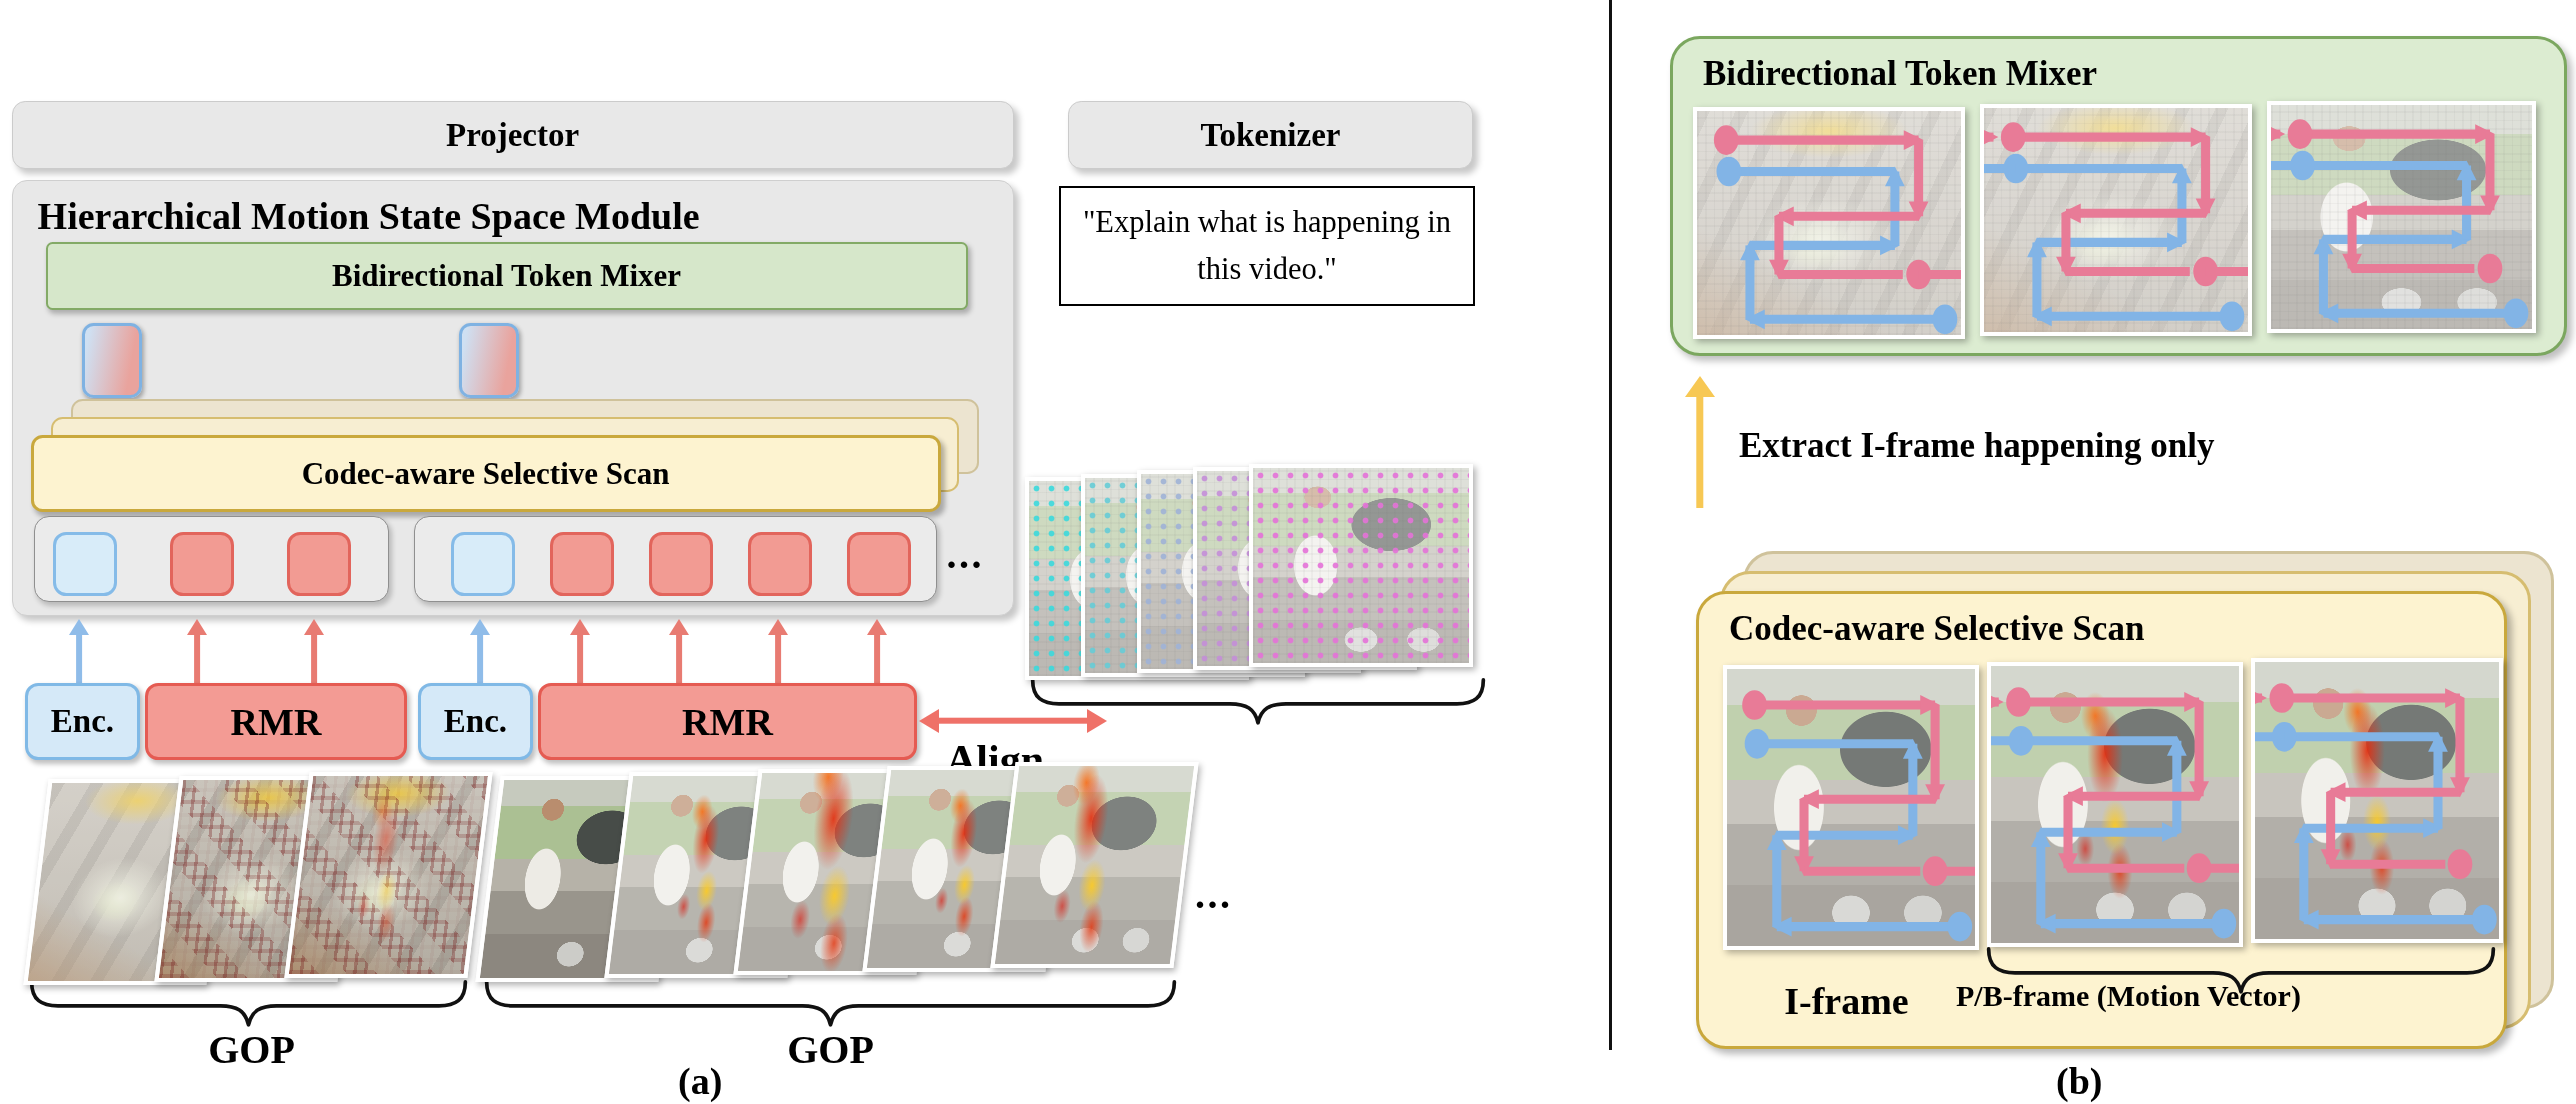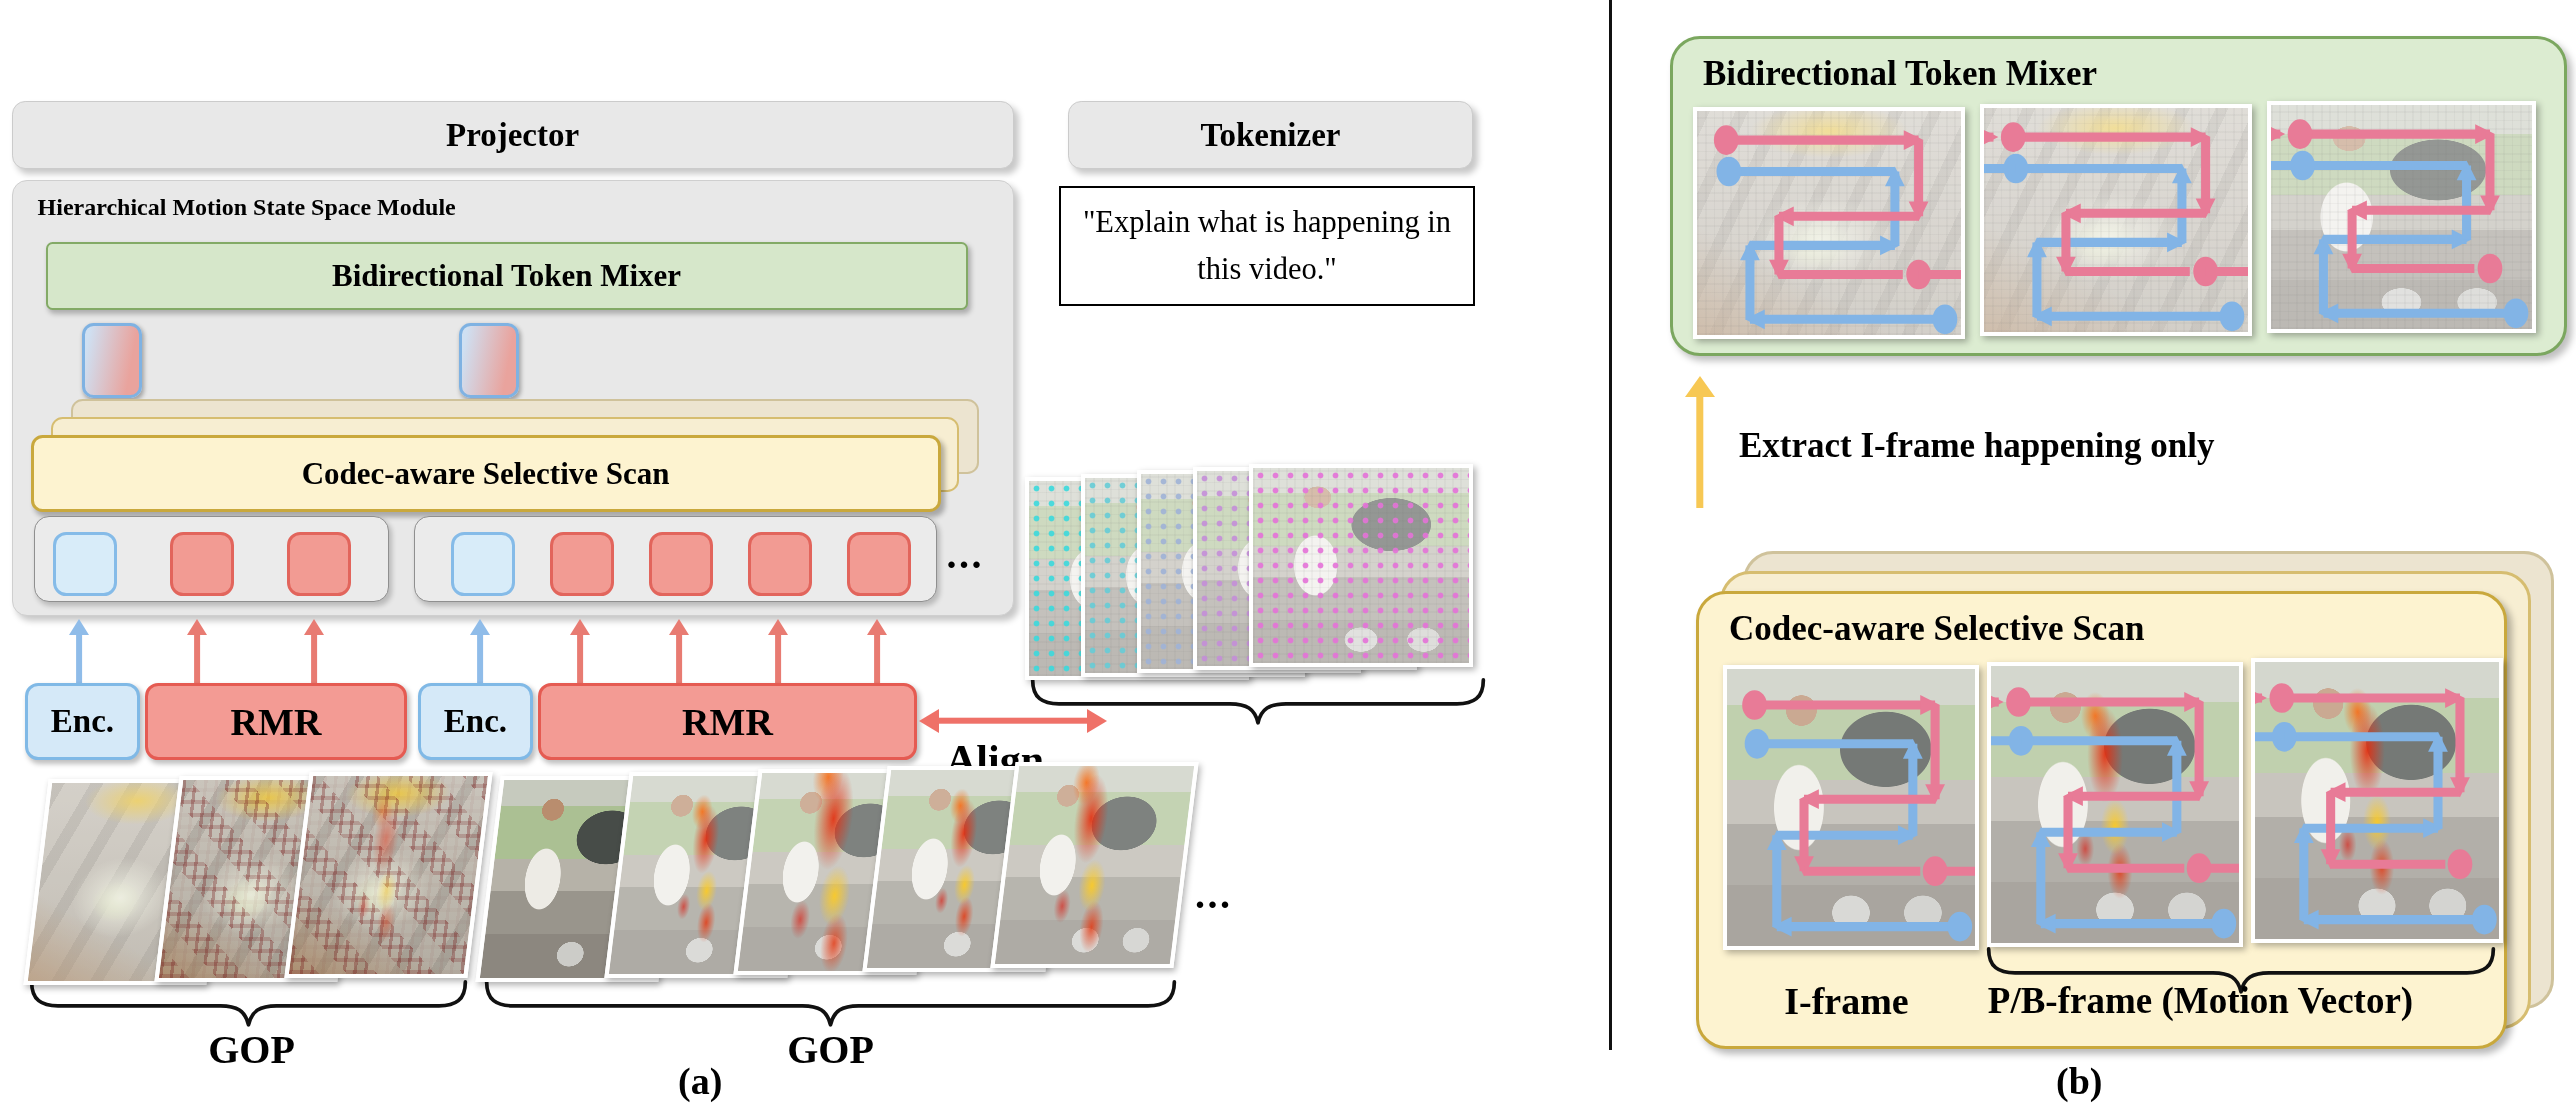--- a/index.html
+++ b/index.html
@@ -4,21 +4,21 @@
 <style>
   html,body{margin:0;padding:0;background:#fff;}
   #stage{position:relative;width:2576px;height:1104px;background:#fff;overflow:hidden;
          font-family:"Liberation Serif","DejaVu Serif",serif;color:#000;}
   
   .gbox{position:absolute;background:#e8e8e8;border:1.7px solid #cbcbcb;border-radius:13.2px;
         box-shadow:4.1px 5px 6.6px rgba(0,0,0,.22);display:flex;align-items:center;justify-content:center;
         font-weight:bold;font-size:33px;}
   .module{position:absolute;background:#e8e8e8;border:1.7px solid #cfcfcf;border-radius:15px;
         box-shadow:4.1px 5px 6.6px rgba(0,0,0,.22);}
-  .module-title{position:absolute;left:25px;top:13.2px;font-weight:bold;font-size:24px;}
+  .module-title{position:absolute;left:25px;top:13.2px;font-weight:bold;font-size:38px;}
   .green-bar{position:absolute;background:#d6e7ca;border:2.5px solid #83aa66;border-radius:6.6px;
         box-shadow:2.5px 3.3px 5px rgba(0,0,0,.25);display:flex;align-items:center;justify-content:center;
         font-weight:bold;font-size:31px;}
   .ybar{position:absolute;border-radius:11.6px;height:71px;width:904px;}
   .ybar.back2{background:#ece4d0;border:2.5px solid #cfc29b;}
   .ybar.back1{background:#f7eed2;border:2.5px solid #d6bd70;}
   .ybar.front{background:#fdf3d0;border:3.3px solid #c9a83c;box-shadow:3.3px 4.1px 5.8px rgba(0,0,0,.28);
         display:flex;align-items:center;justify-content:center;font-weight:bold;font-size:31px;}
   .tokrow{position:absolute;background:#ebebeb;border:1.7px solid #8f8f8f;border-radius:15px;
         box-shadow:2.5px 3.3px 5px rgba(0,0,0,.2);}
@@ -493,17 +493,17 @@
         <path d="M-14,90.72 L-14,312.48" stroke="#82b4e6" stroke-width="11" fill="none"></path>
         <path d="M-14,312.48 L-26,312.48" stroke="#82b4e6" stroke-width="11" fill="none"></path>
       </svg>
     </div>
 
   <svg class="brace-svg" style="left:1987px;top:947px;" width="508" height="50" viewBox="0 0 616 60">
       <path d="M2,2 C2,24 14,31 34,31 L274,31 C294,31 304,37 308,54
              C312,37 322,31 342,31 L582,31 C602,31 614,24 614,2" fill="none" stroke="#111" stroke-width="4.5" stroke-linecap="round" stroke-linejoin="round"></path>
     </svg>
   <div class="label" style="left:1764px;top:979px;width:165px;text-align:center;font-size:38px;">I-frame</div>
-  <div class="label" style="left:1968px;top:979px;width:465px;text-align:center;font-size:37px;">P/B-frame (Motion Vector)</div>
+  <div class="label" style="left:1896px;top:979px;width:465px;text-align:center;font-size:30px;">P/B-frame (Motion Vector)</div>
 
   <div class="cap" style="left:2056px;top:1059px;">(b)</div>
 </div>
 
 
 </body></html>

